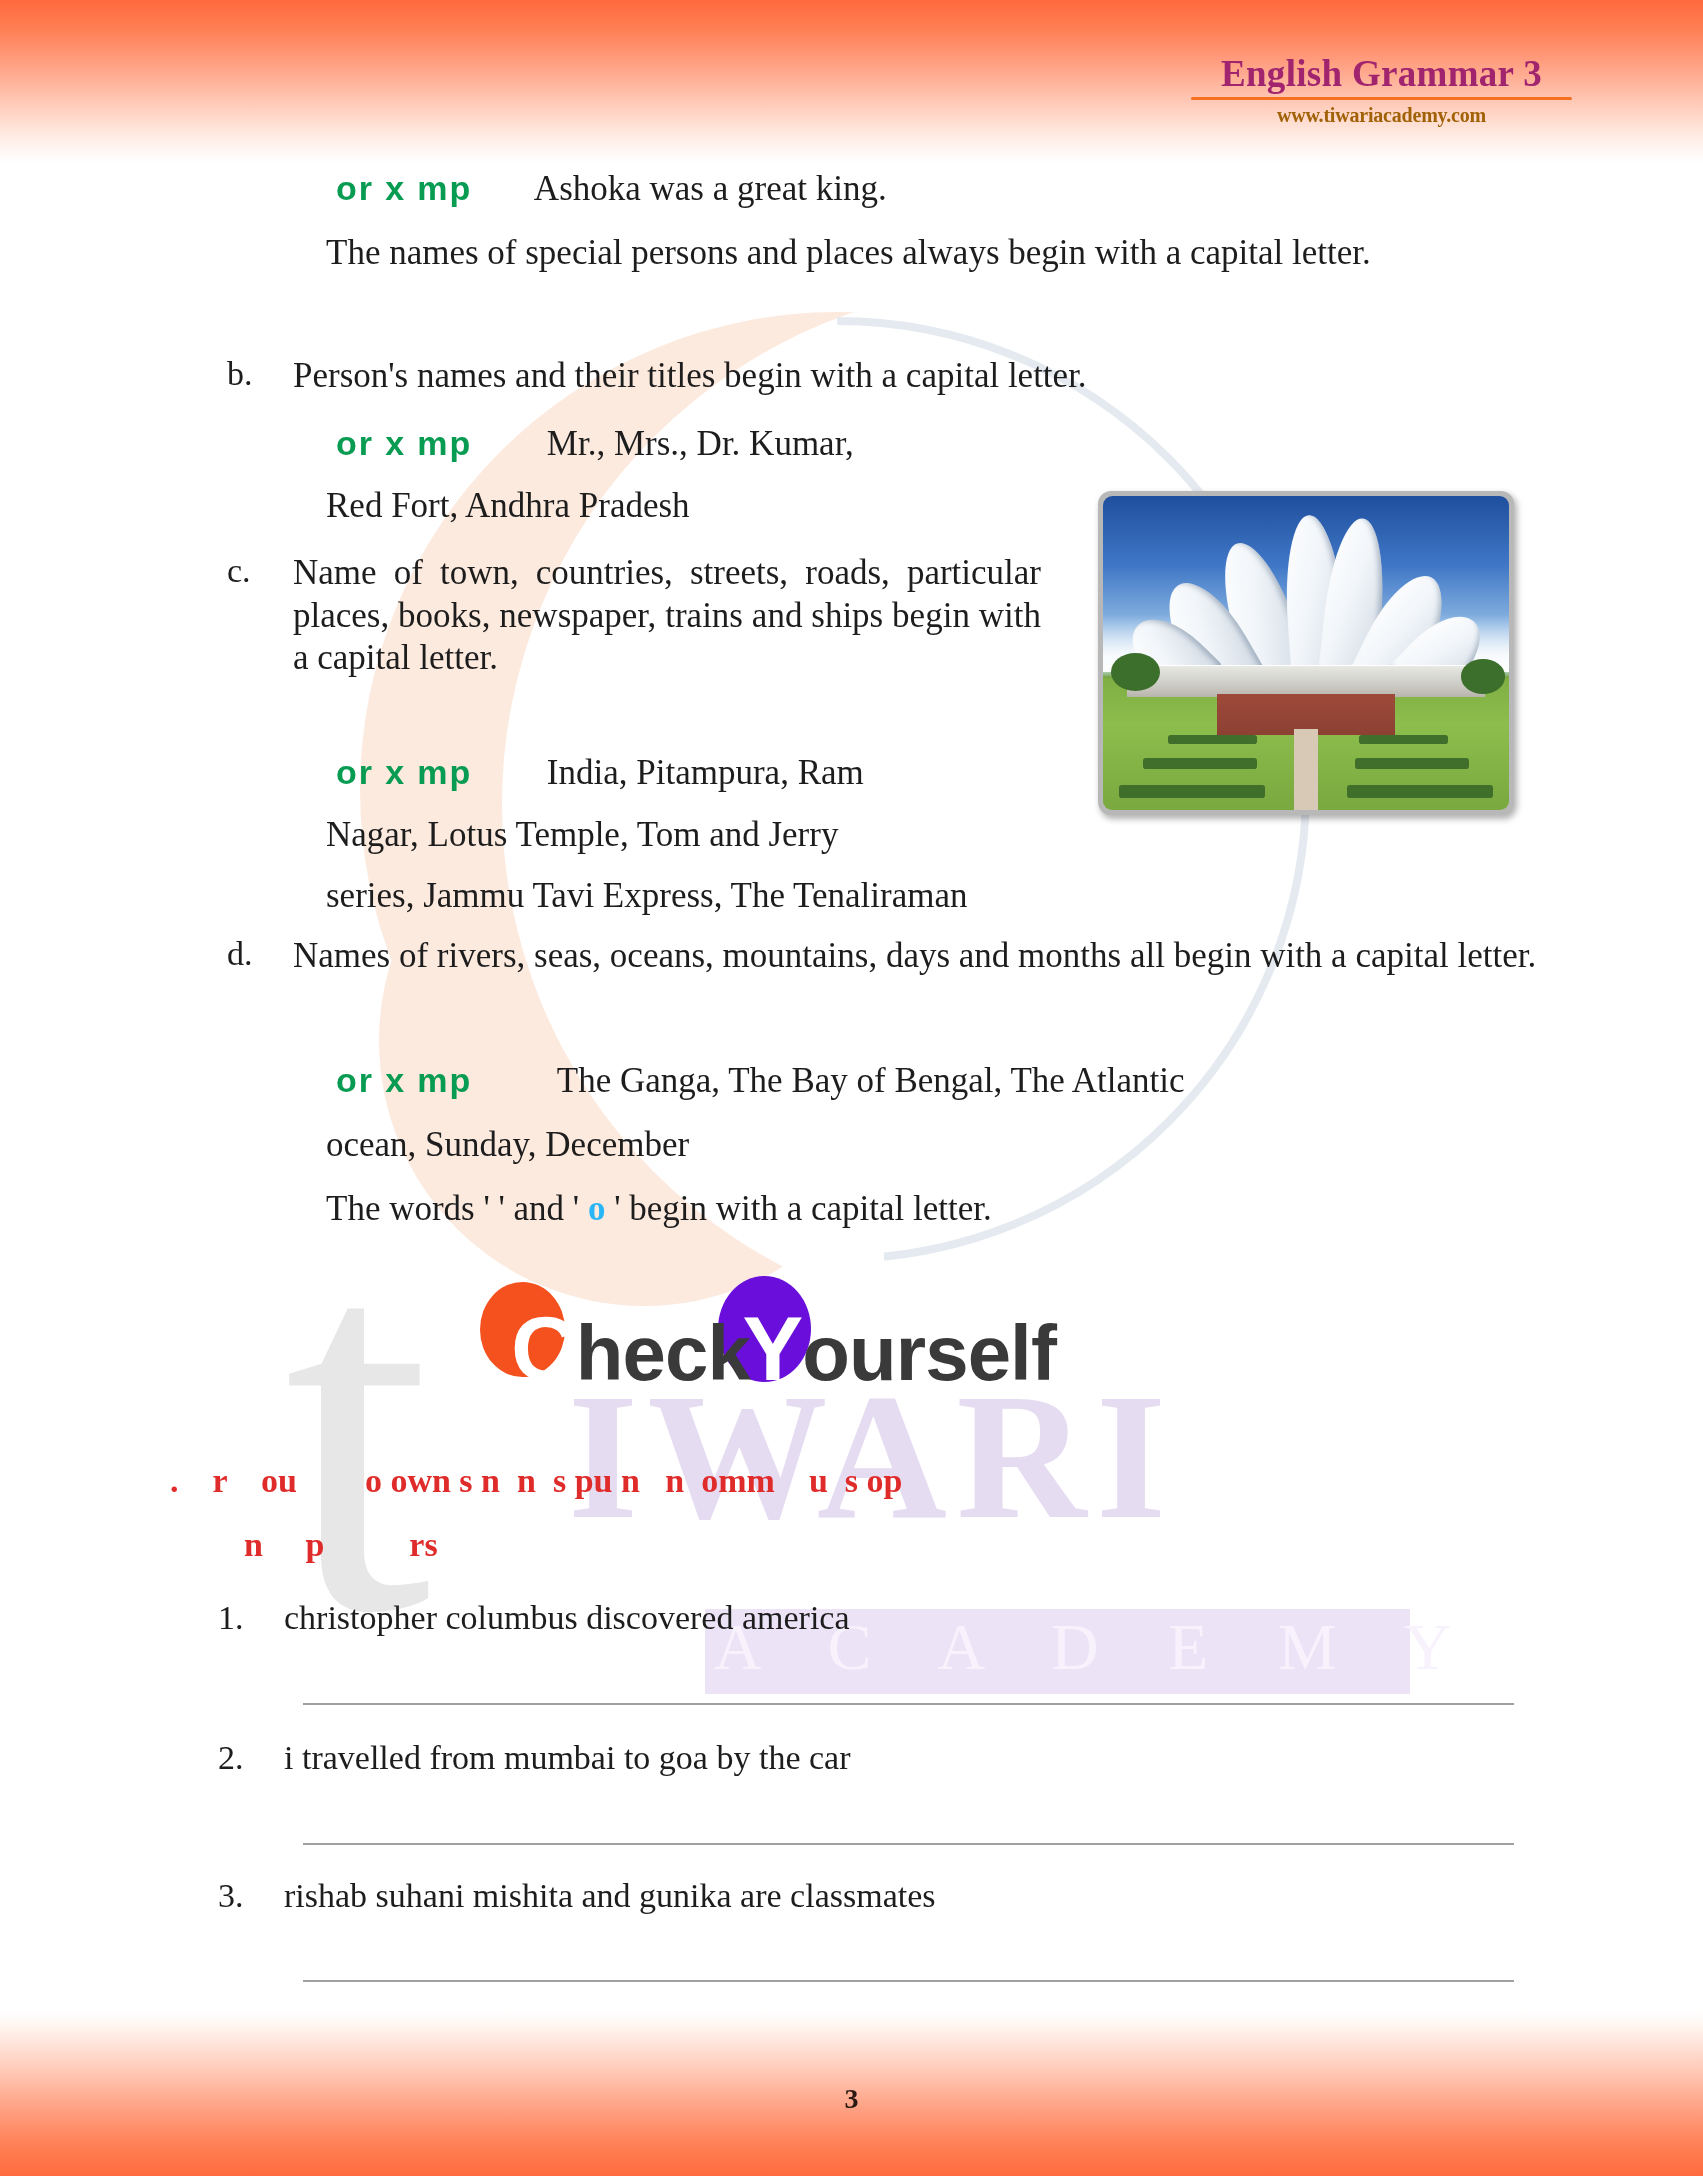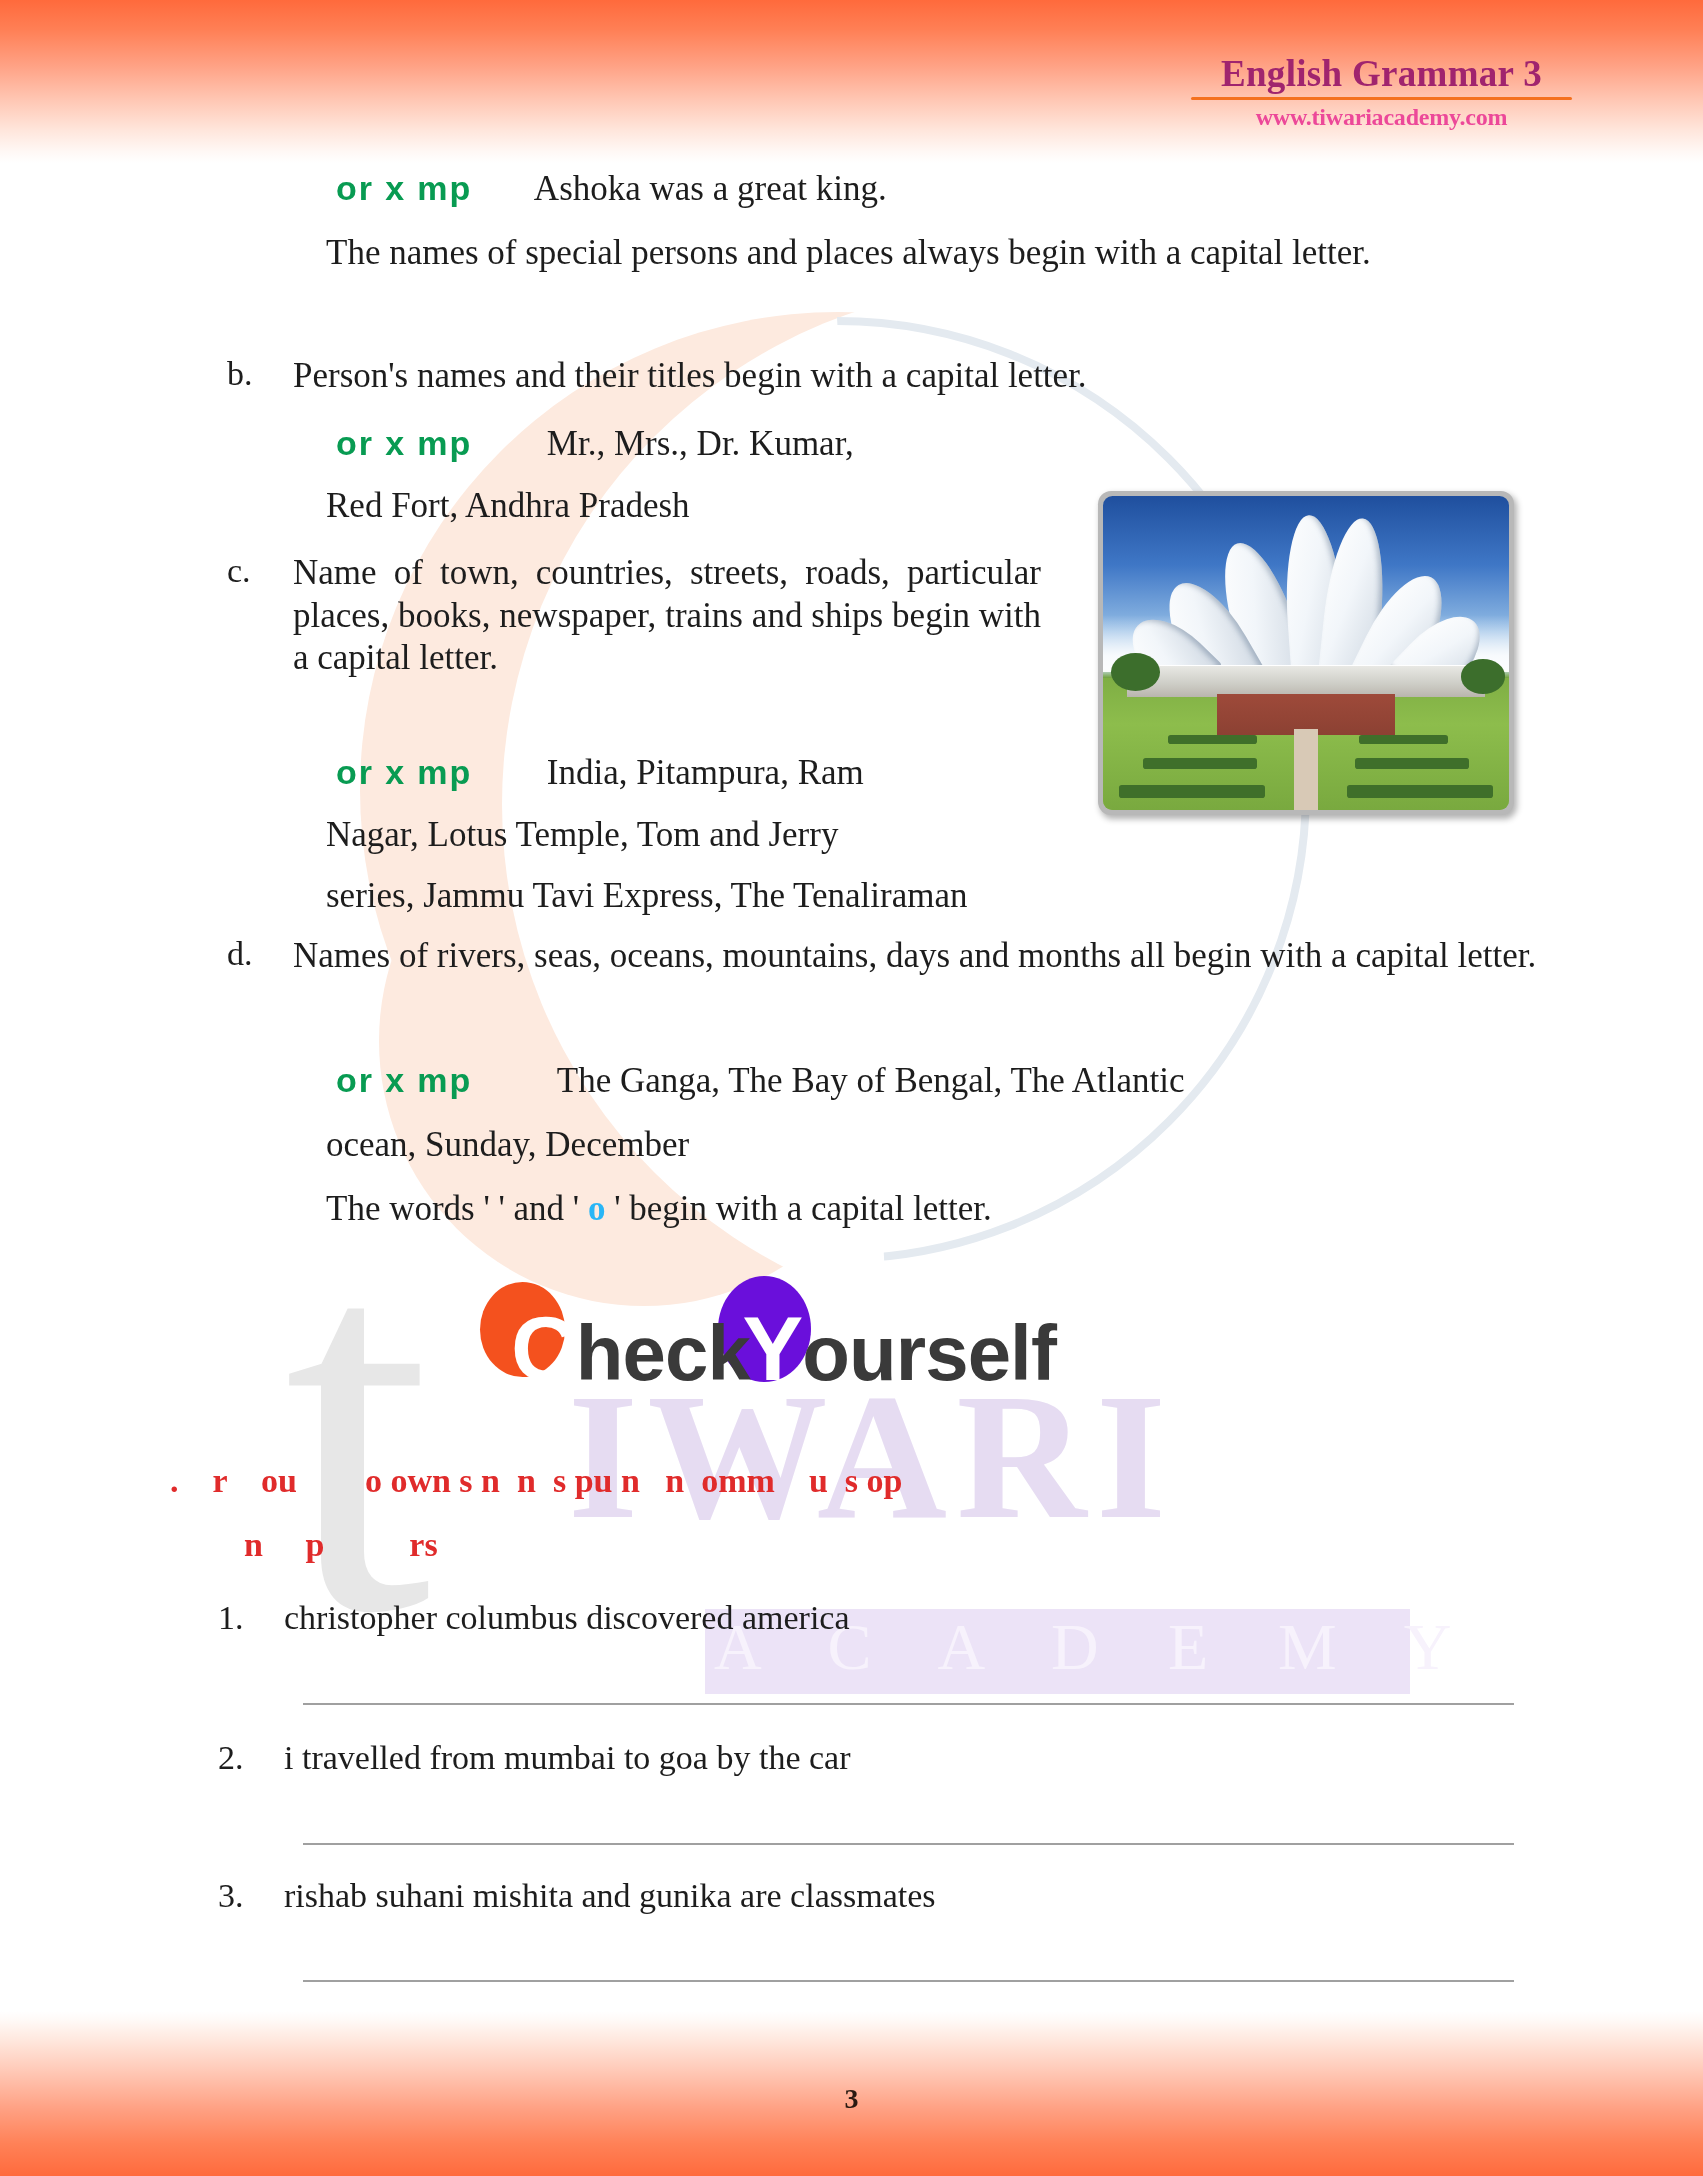--- a/index.html
+++ b/index.html
@@ -163,23 +163,23 @@
     line-height: 1.05;
   }
   .header-rule {
     height: 3.8px;
     background: #f4711f;
     margin: 2.8px 7.6px 3.8px 7.6px;
     border-radius: 1.9px;
   }
   .header-url {
     font-family: "Liberation Serif", serif;
-    font-size: 24px;
+    font-size: 20px;
     font-weight: bold;
-    color: #ec4899;
+    color: #a16207;
     letter-spacing: -0.2px;
   }
 
   
   .content {
     position: absolute;
     left: 0; top: 0;
     width: 1703px;
     z-index: 8;
   }

